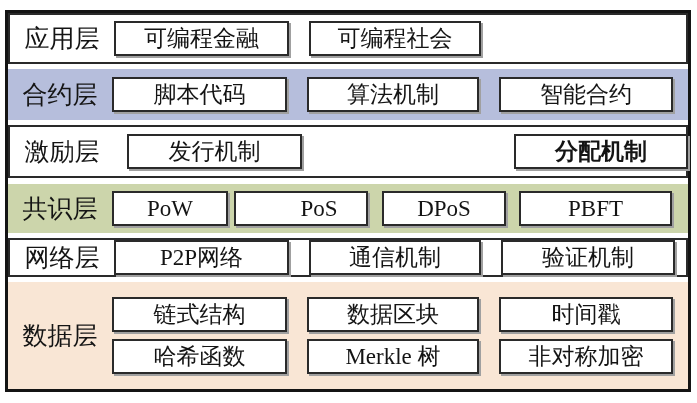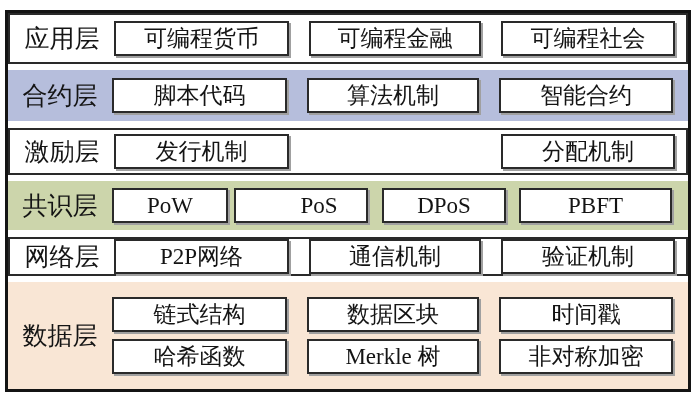--- a/index.html
+++ b/index.html
@@ -22,21 +22,21 @@
     justify-content: space-between;
   }
   .layer {
     display: flex;
     align-items: center;
     width: 100%;
   }
   .layer.bordered { border: 2px solid #2a2a2a; background: #ffffff; }
   .r1 { height: 51px; }
   .r2 { height: 51px; background: #b6bedc; }
-  .r3 { height: 47px; }
+  .r3 { height: 53px; gap: 13px; }
   .r4 { height: 49px; background: #ccd5ab; }
   .r5 { height: 39px; }
   .r6 { height: 107px; background: #f9e6d5; }
   .label {
     flex: 0 0 104px;
     text-align: center;
     font-size: 25px;
     line-height: 1;
     font-family: Liberation Serif, serif;
   }
@@ -62,35 +62,34 @@
     height: 35px;
     background: #ffffff;
     border: 2px solid #2a2a2a;
     box-shadow: 2px 2px 0 #a0a0a0;
     display: flex;
     align-items: center;
     justify-content: center;
     font-size: 23px;
     line-height: 1;
   }
-  .c3 { grid-column: 3; }
+  .c3 { grid-column: 3; font-weight: bold; }
   .bw1 { width: 116px; margin-right: 6px; }
   .bw2 { width: 134px; margin-right: 14px; padding-left: 36px; }
   .bw3 { width: 124px; margin-right: 13px; }
   .bw4 { width: 153px; }
 </style>
 </head>
 <body>
 
 <div class="frame">
 
   <div class="layer bordered r1">
     <div class="label">应用层</div>
     <div class="content">
-      <div class="box">可编程货币</div>
       <div class="box">可编程金融</div>
       <div class="box">可编程社会</div>
     </div>
   </div>
 
   <div class="layer r2">
     <div class="label">合约层</div>
     <div class="content">
       <div class="box">脚本代码</div>
       <div class="box">算法机制</div>

